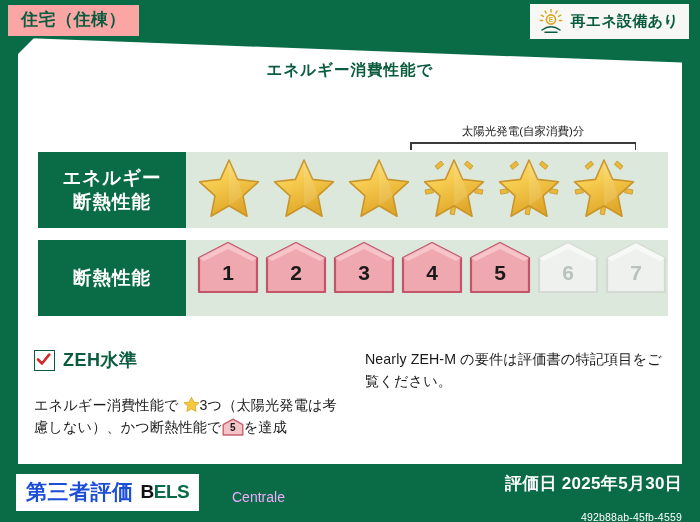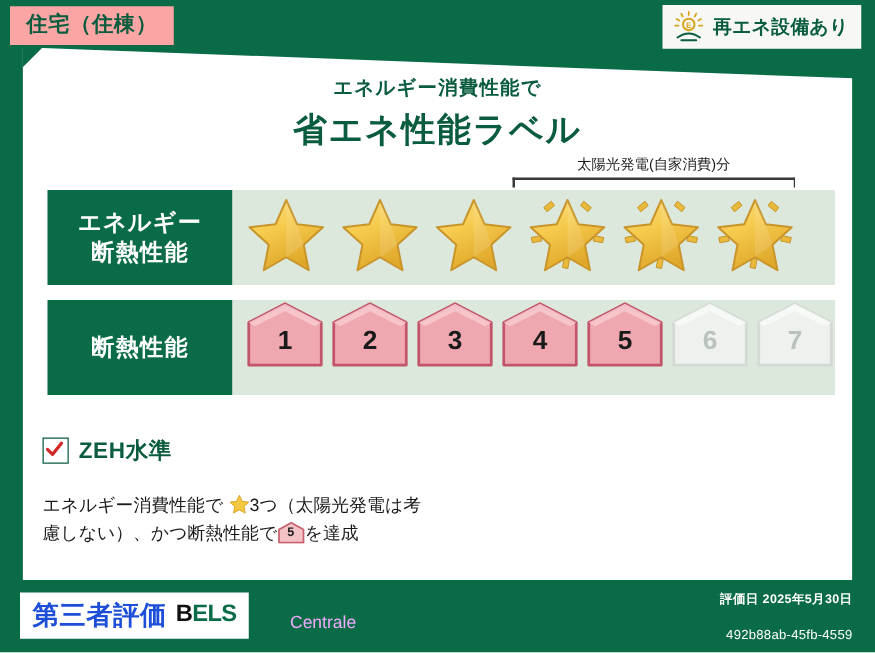--- a/index.html
+++ b/index.html
@@ -150,21 +150,21 @@
   .bels-jp{color:#1d4ed8;font-weight:bold;font-size:21px;letter-spacing:.5px;}
   .bels-en{color:#0a6b47;font-weight:bold;font-size:19px;letter-spacing:-.5px;}
   .bels-en .b-dark{color:#111111;}
   .centrale{
     position:absolute;left:232px;top:25px;
     color:#f0abfc;font-size:14px;
   }
   .foot-right{
     position:absolute;right:18px;top:8px;text-align:right;color:#ffffff;
   }
-  .eval-date{font-size:10px;font-weight:bold;letter-spacing:.3px;}
+  .eval-date{font-size:17px;font-weight:bold;letter-spacing:.3px;}
   .eval-id{font-size:10.5px;margin-top:16px;letter-spacing:.2px;}
 </style>
 </head>
 <body>
 
 <div class="label-root">
 
   <div class="inner-panel"></div>
   <div class="corner-notch"></div>
 
@@ -184,21 +184,20 @@
       <circle cx="13" cy="11.5" r="4.6" fill="none" stroke="#d9a520" stroke-width="1.6"></circle>
       <text x="13" y="14.4" font-size="6.5" font-weight="bold" fill="#d9a520" text-anchor="middle" font-family="Liberation Sans, sans-serif">E</text>
       <path d="M4 22 Q13 15.5 22 22" fill="none" stroke="#0a5c3e" stroke-width="1.5" stroke-linecap="round"></path>
       <line x1="7" y1="24.2" x2="19" y2="24.2" stroke="#0a5c3e" stroke-width="1.5" stroke-linecap="round"></line>
     </svg>
     <span class="txt">再エネ設備あり</span>
   </div>
 
   <div class="title-block">
     <div class="title-sub">エネルギー消費性能で</div>
-    <div class="title-main">省エネ性能ラベル</div>
   </div>
 
   <div class="rows">
 
     <div class="perf-row">
       <div class="row-label">
         <span>エネルギー</span>
         <span>断熱性能</span>
       </div>
       <div class="row-body">
@@ -384,20 +383,21 @@
         </svg><span>3つ（太陽光発電は考慮しない）、かつ断熱性能で</span><span class="inline-house">
           <svg viewBox="0 0 22 18">
             <path d="M1.2 17 L1.2 6.6 L11 1.2 L20.8 6.6 L20.8 17 Z" fill="#f3c3c8" stroke="#c9606d" stroke-width="1.4" stroke-linejoin="round"></path>
           </svg>
           <span class="n">5</span>
         </span><span>を達成</span>
       </div>
     </div>
 
     <div class="info-col">
+      <div class="info-body">Nearly ZEH-M の要件は評価書の特記項目をご覧ください。</div>
     </div>
   </div>
 
   <div class="footer">
     <div class="bels-box">
       <span class="bels-jp">第三者評価</span>
       <span class="bels-en"><span class="b-dark">B</span><span>ELS</span></span>
     </div>
     <div class="centrale">Centrale</div>
     <div class="foot-right">

